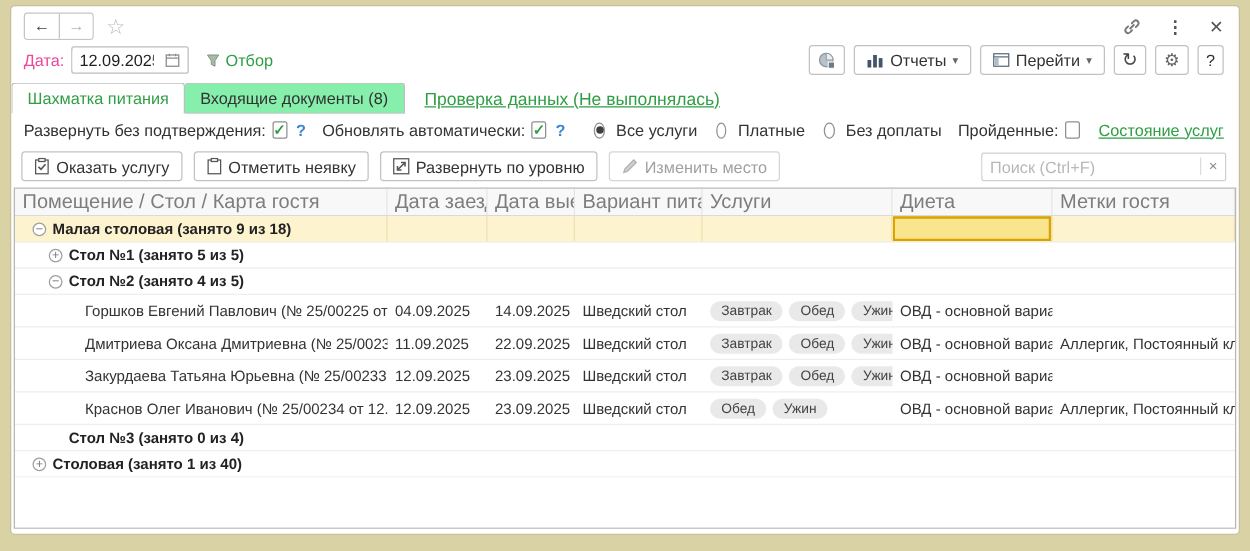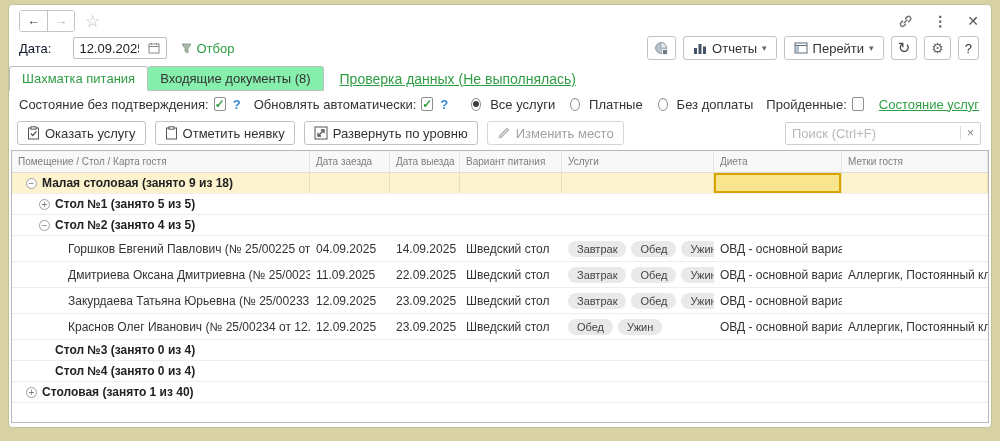--- a/index.html
+++ b/index.html
@@ -23,21 +23,21 @@
   .navbtn.back { color:#3c3c3c; }
   .navbtn.fwd  { color:#b5b5b5; }
   .star { color:#b9b9b9; font-size:17px; margin:0 8px 0 10px; }
   .page-title { font-size:15px; font-weight:bold; color:#222; }
   .tb-spacer { flex:1; }
   .tb-ico { color:#666; margin-left:20px; cursor:pointer; display:inline-flex; align-items:center; }
   .dots { font-size:14px; font-weight:bold; letter-spacing:0; color:#555; }
   .closex { font-size:14px; color:#555; }
   
   .row2 { display:flex; align-items:center; padding:3px 12px 3px 10px; height:30px; }
-  .lbl { color:#0f172a; margin-right:22px; }
+  .lbl { color:#ec4899; margin-right:6px; }
   .date-box { display:flex; align-items:center; border:1px solid #bdbdbd; border-radius:2px; height:22px; width:94px; background:#fff; }
   .date-box input { border:none; outline:none; width:70px; padding:0 5px; font:inherit; color:#222; }
   .date-cal { width:20px; height:20px; display:flex; align-items:center; justify-content:center; cursor:pointer; }
   .filter-link { color:#2f9e44; margin-left:14px; cursor:pointer; display:inline-flex; align-items:center; gap:4px; }
   .btn {
     display:inline-flex; align-items:center; gap:5px; height:24px;
     border:1px solid #c2c2c2; border-radius:3px; background:#fff;
     padding:0 9px; font:inherit; color:#333; cursor:pointer; white-space:nowrap;
   }
   .btn .caret { font-size:9px; color:#666; }
@@ -63,21 +63,21 @@
   .btn svg, .iconbtn svg { flex:none; }
   .btn.disabled { color:#a0a0a0; border-color:#d6d6d6; cursor:default; }
   .search-wrap { display:flex; align-items:center; border:1px solid #cfcfcf; border-radius:2px; height:23px; width:196px; background:#fff;justify-content:flex-end; }
   .search-wrap input { flex:1; border:none; outline:none; font:inherit; padding:0 6px; color:#333; min-width:0; }
   .search-wrap input::placeholder { color:#b8b8b8; }
   .search-clear { width:20px; text-align:center; color:#888; border-left:1px solid #dcdcdc; cursor:pointer; font-size:12px; }
   
   .grid { flex:1; margin:1px 2px 4px 2px; border:1px solid #b7b7b7; overflow:hidden; background:#fff; display:flex; flex-direction:column; }
   .grid-row { display:grid; grid-template-columns:298px 80px 70px 102px 152px 128px minmax(0,1fr); }
   .grid-header { background:#f8f8f8; border-bottom:1px solid #dadada; height:22px; }
-  .hcell { font-size:10px; color:#7d7d7d; padding:0 6px; display:flex; align-items:center; border-right:1px solid #e5e5e5; overflow:hidden; white-space:nowrap; }
+  .hcell { font-size:16px; color:#7d7d7d; padding:0 6px; display:flex; align-items:center; border-right:1px solid #e5e5e5; overflow:hidden; white-space:nowrap; }
   .trow { border-bottom:1px solid #eeeeee; cursor:default; }
   .trow.group { height:21px; }
   .trow.guest { height:26px; }
   .tcell { display:flex; align-items:center; padding:0 6px; font-size:12px; overflow:hidden; white-space:nowrap; }
   .trow.group .cell-name { font-weight:bold; color:#222; }
   .trow.selected { background:#fdf3cf; }
   .trow.selected .tcell { border-right:1px solid #eddfae; }
   .tcell.sel-cell { background:#fae58f; box-shadow:inset 0 0 0 2px #d9a300; }
   .expander { flex:none; width:11px; height:11px; border:1px solid #9f9f9f; border-radius:50%; display:inline-flex; align-items:center; justify-content:center; font-size:10px; line-height:9px; color:#777; margin-right:5px; background:#fff; font-weight:normal; }
   .exp-ph { flex:none; width:16px; }
@@ -167,21 +167,21 @@
     </div>
   </div>
 
   <div class="row3">
     <span class="tab active">Шахматка питания</span>
     <span class="tab">Входящие документы (8)</span>
     <a class="check-link">Проверка данных (Не выполнялась)</a>
   </div>
 
   <div class="row4">
-    <span>Состояние без подтверждения:</span>
+    <span>Развернуть без подтверждения:</span>
     <span class="cbx on">✓</span>
     <span class="qmark">?</span>
     <span>Обновлять автоматически:</span>
     <span class="cbx on">✓</span>
     <span class="qmark">?</span>
     <span class="radio on">
         <span class="dot"></span>
       </span>
     <span>Все услуги</span>
     <span class="radio">
@@ -350,32 +350,20 @@
             <span>Стол №3 (занято 0 из 4)</span>
           </div>
           <div class="tcell"></div>
           <div class="tcell"></div>
           <div class="tcell"></div>
           <div class="tcell"></div>
           <div class="tcell"></div>
           <div class="tcell"></div>
         </div>
         <div class="grid-row trow group">
-          <div class="tcell cell-name" style="padding-left: 27px;">
-            <span class="exp-ph"></span>
-            <span>Стол №4 (занято 0 из 4)</span>
-          </div>
-          <div class="tcell"></div>
-          <div class="tcell"></div>
-          <div class="tcell"></div>
-          <div class="tcell"></div>
-          <div class="tcell"></div>
-          <div class="tcell"></div>
-        </div>
-        <div class="grid-row trow group">
           <div class="tcell cell-name" style="padding-left: 14px;">
             <span class="expander">+</span>
             <span>Столовая (занято 1 из 40)</span>
           </div>
           <div class="tcell"></div>
           <div class="tcell"></div>
           <div class="tcell"></div>
           <div class="tcell"></div>
           <div class="tcell"></div>
           <div class="tcell"></div>

